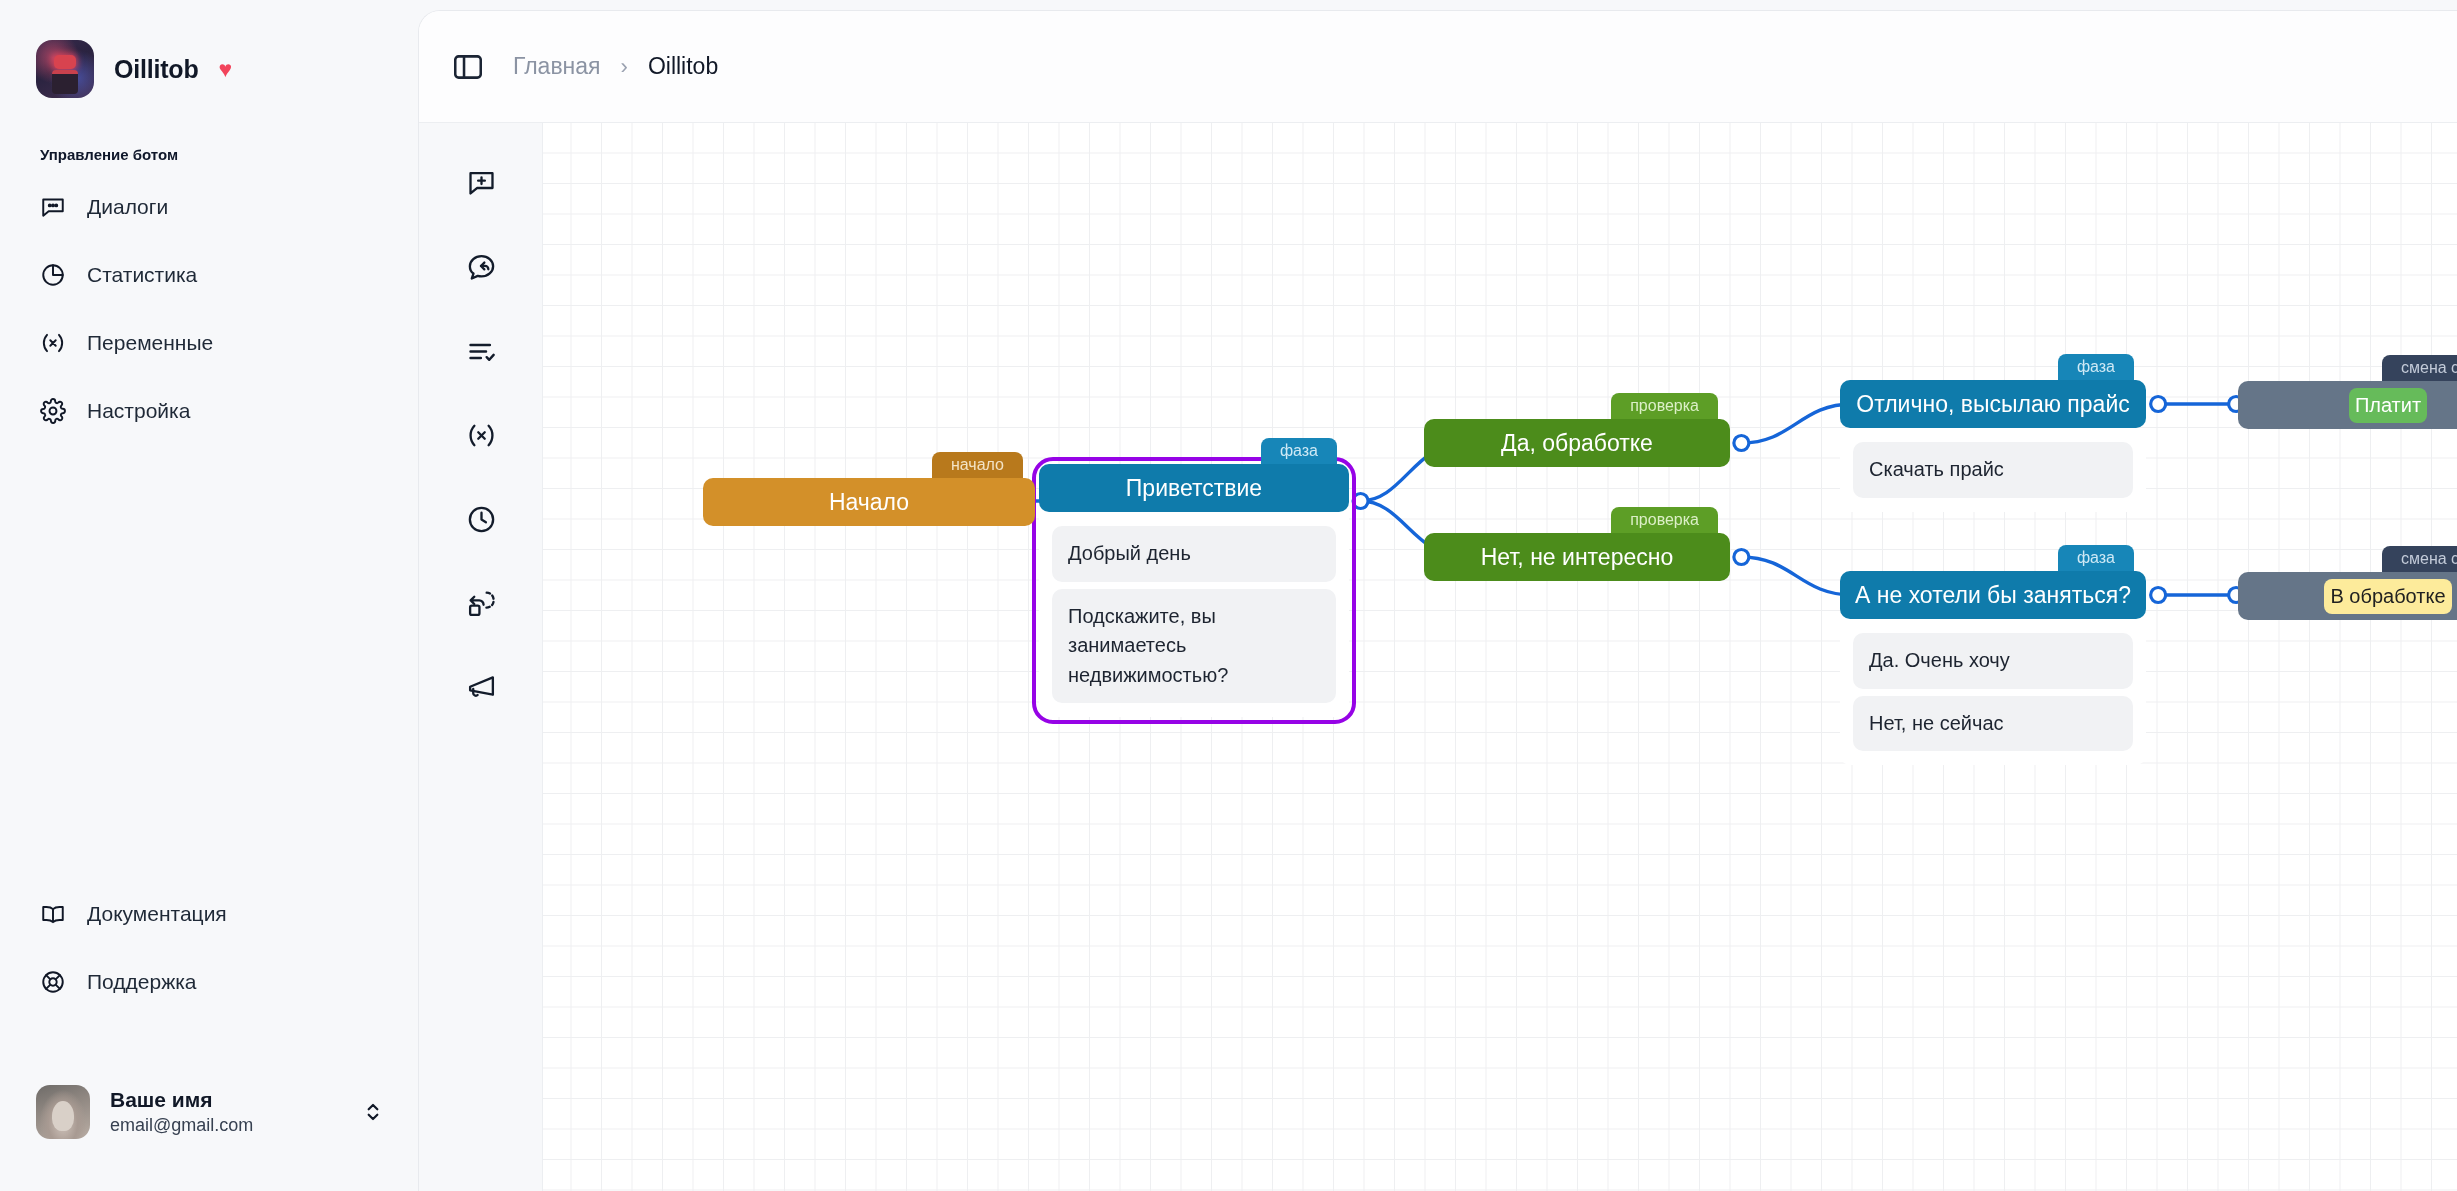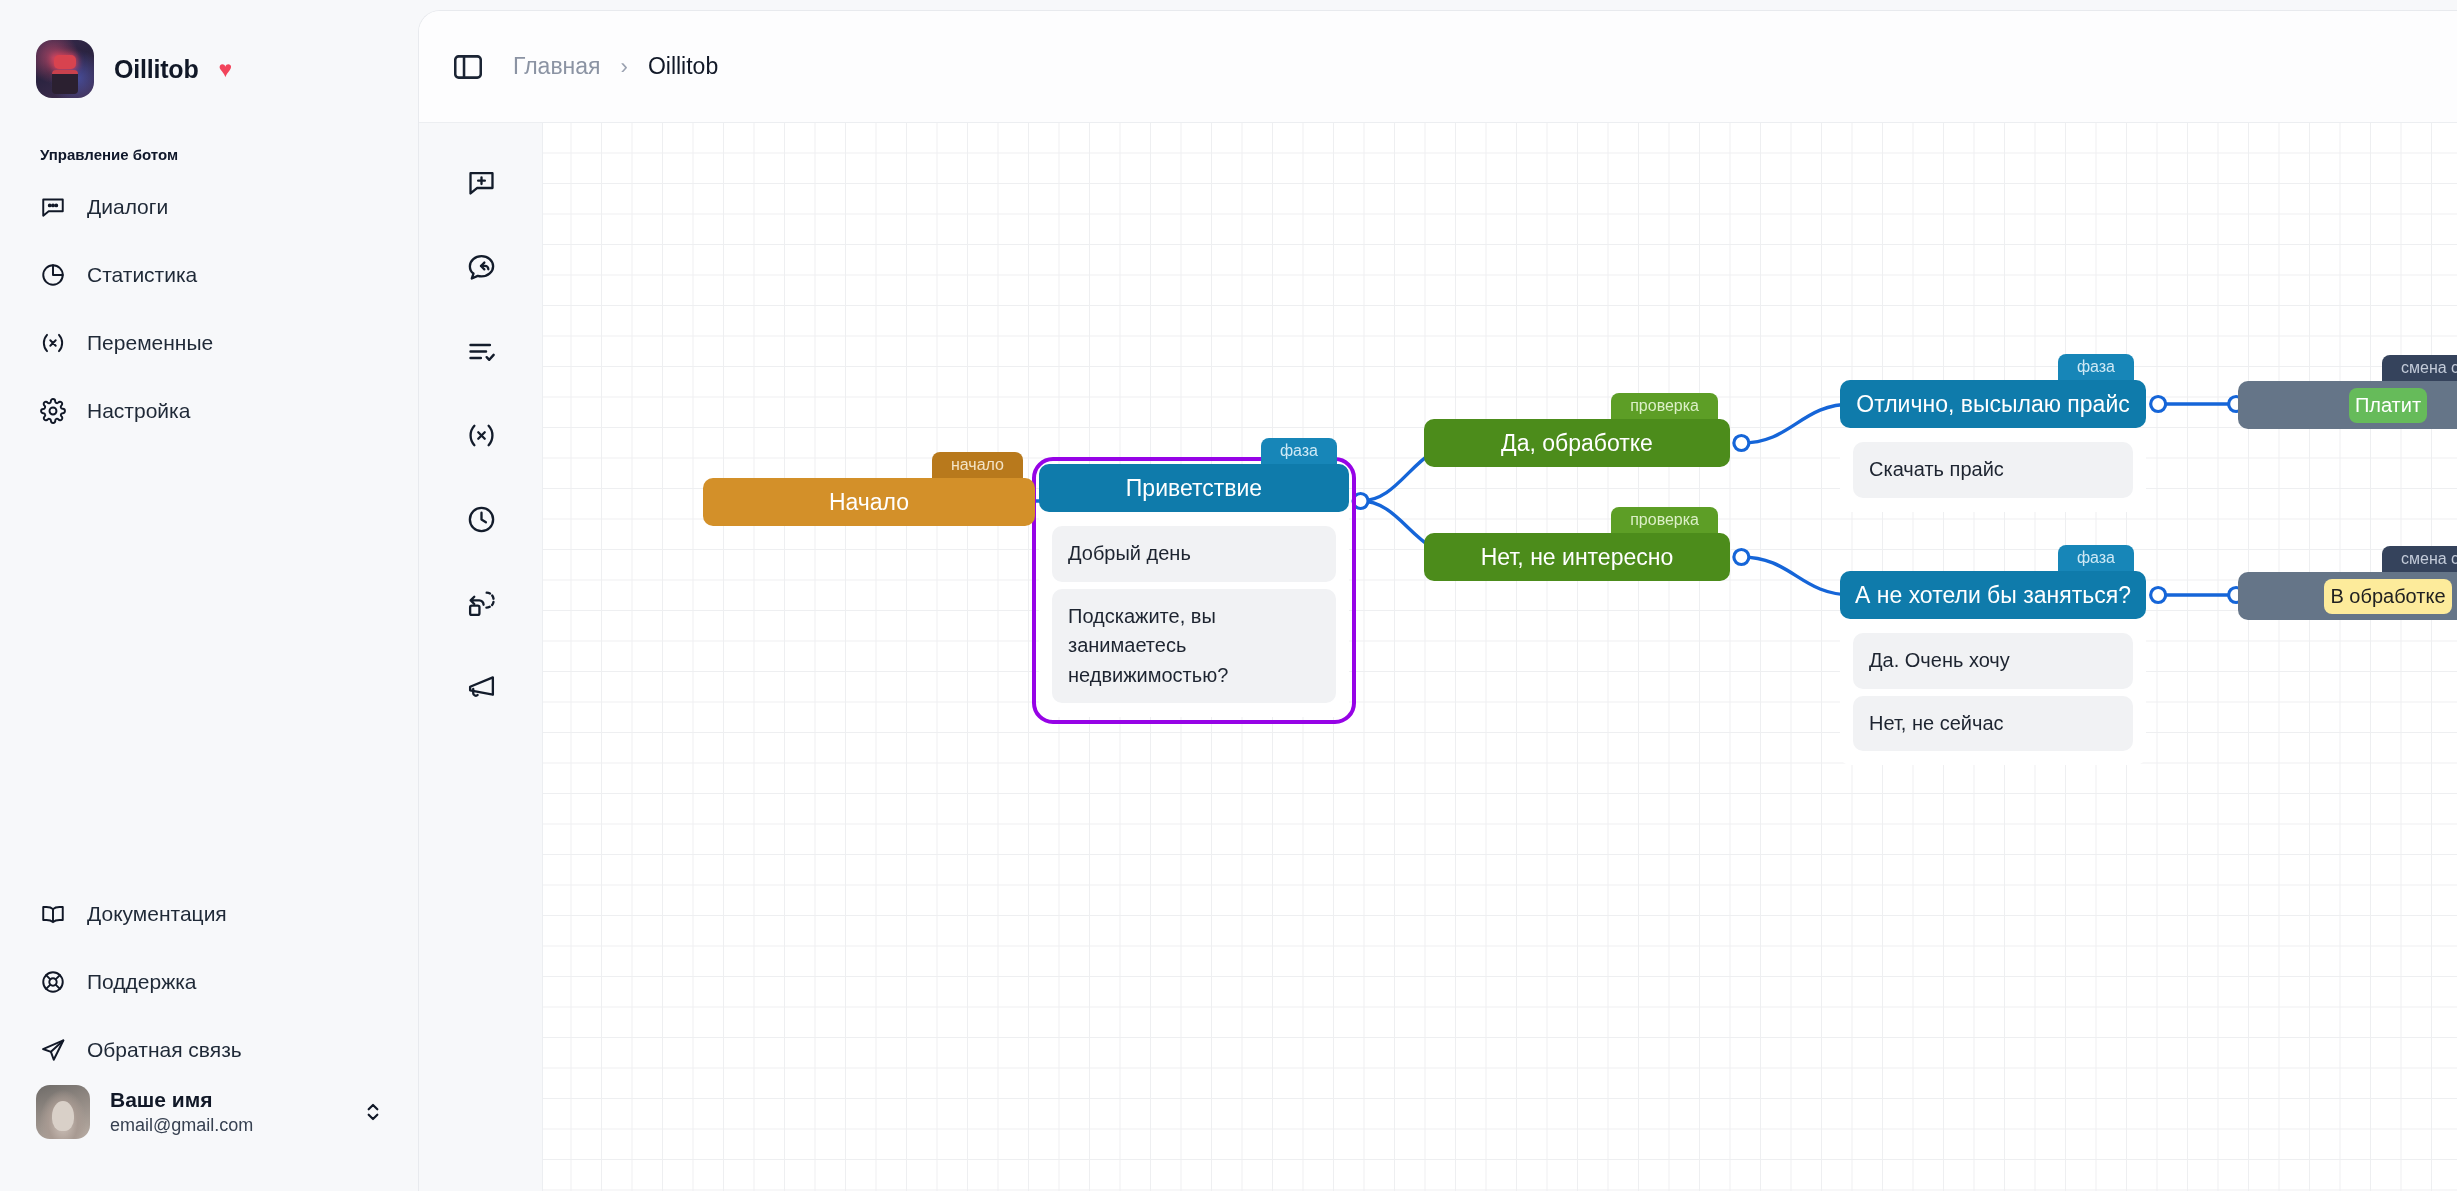--- a/index.html
+++ b/index.html
@@ -249,29 +249,20 @@
       </li>
       <li class="nav-item">
         <span class="ico">
           <svg viewBox="0 0 24 24" fill="none" stroke="#111827" stroke-width="1.8" stroke-linecap="round" stroke-linejoin="round">
             <circle cx="12" cy="12" r="9"></circle>
               <circle cx="12" cy="12" r="3.4"></circle>
             <path d="M5.6 5.6l4 4M14.4 14.4l4 4M18.4 5.6l-4 4M9.6 14.4l-4 4"></path>
           </svg>
         </span>
         <span>Поддержка</span>
-      </li>
-      <li class="nav-item">
-        <span class="ico">
-          <svg viewBox="0 0 24 24" fill="none" stroke="#111827" stroke-width="1.8" stroke-linecap="round" stroke-linejoin="round">
-            <path d="M21.5 3.2L2.8 11.1l7.3 2.6 2.6 7.3z"></path>
-              <path d="M10.1 13.7L21.5 3.2"></path>
-          </svg>
-        </span>
-        <span>Обратная связь</span>
       </li>
     </ul>
 
     <div class="profile">
       <div class="profile-avatar"></div>
       <div class="profile-text">
         <div class="profile-name">Ваше имя</div>
         <div class="profile-email">email@gmail.com</div>
       </div>
       <span class="profile-caret">

